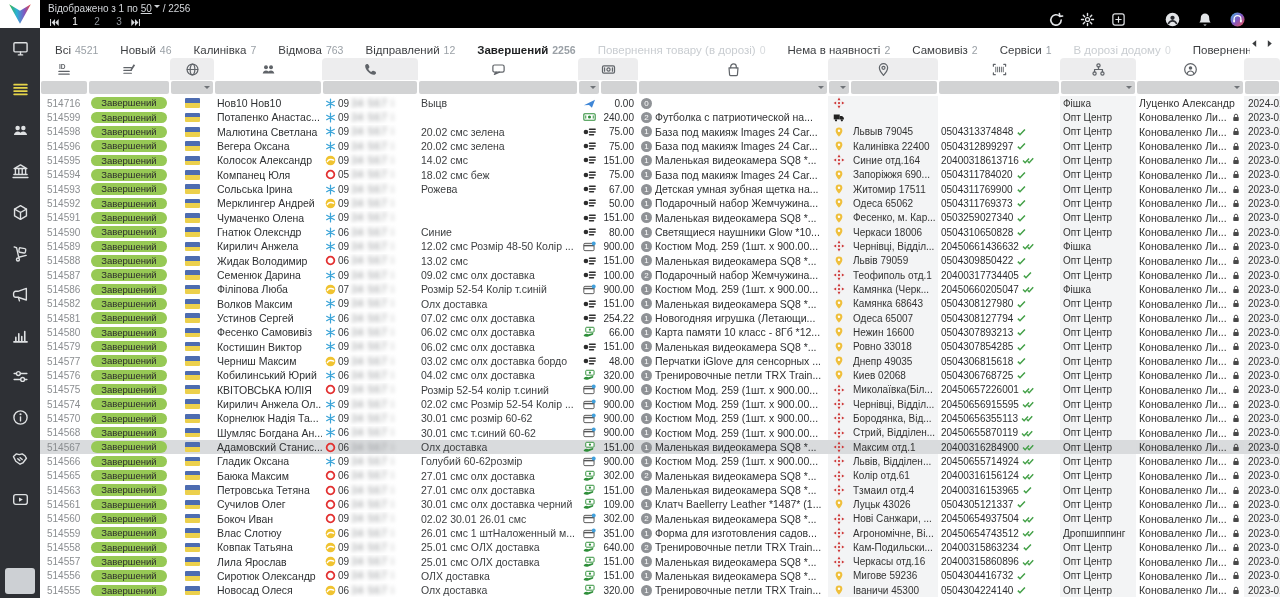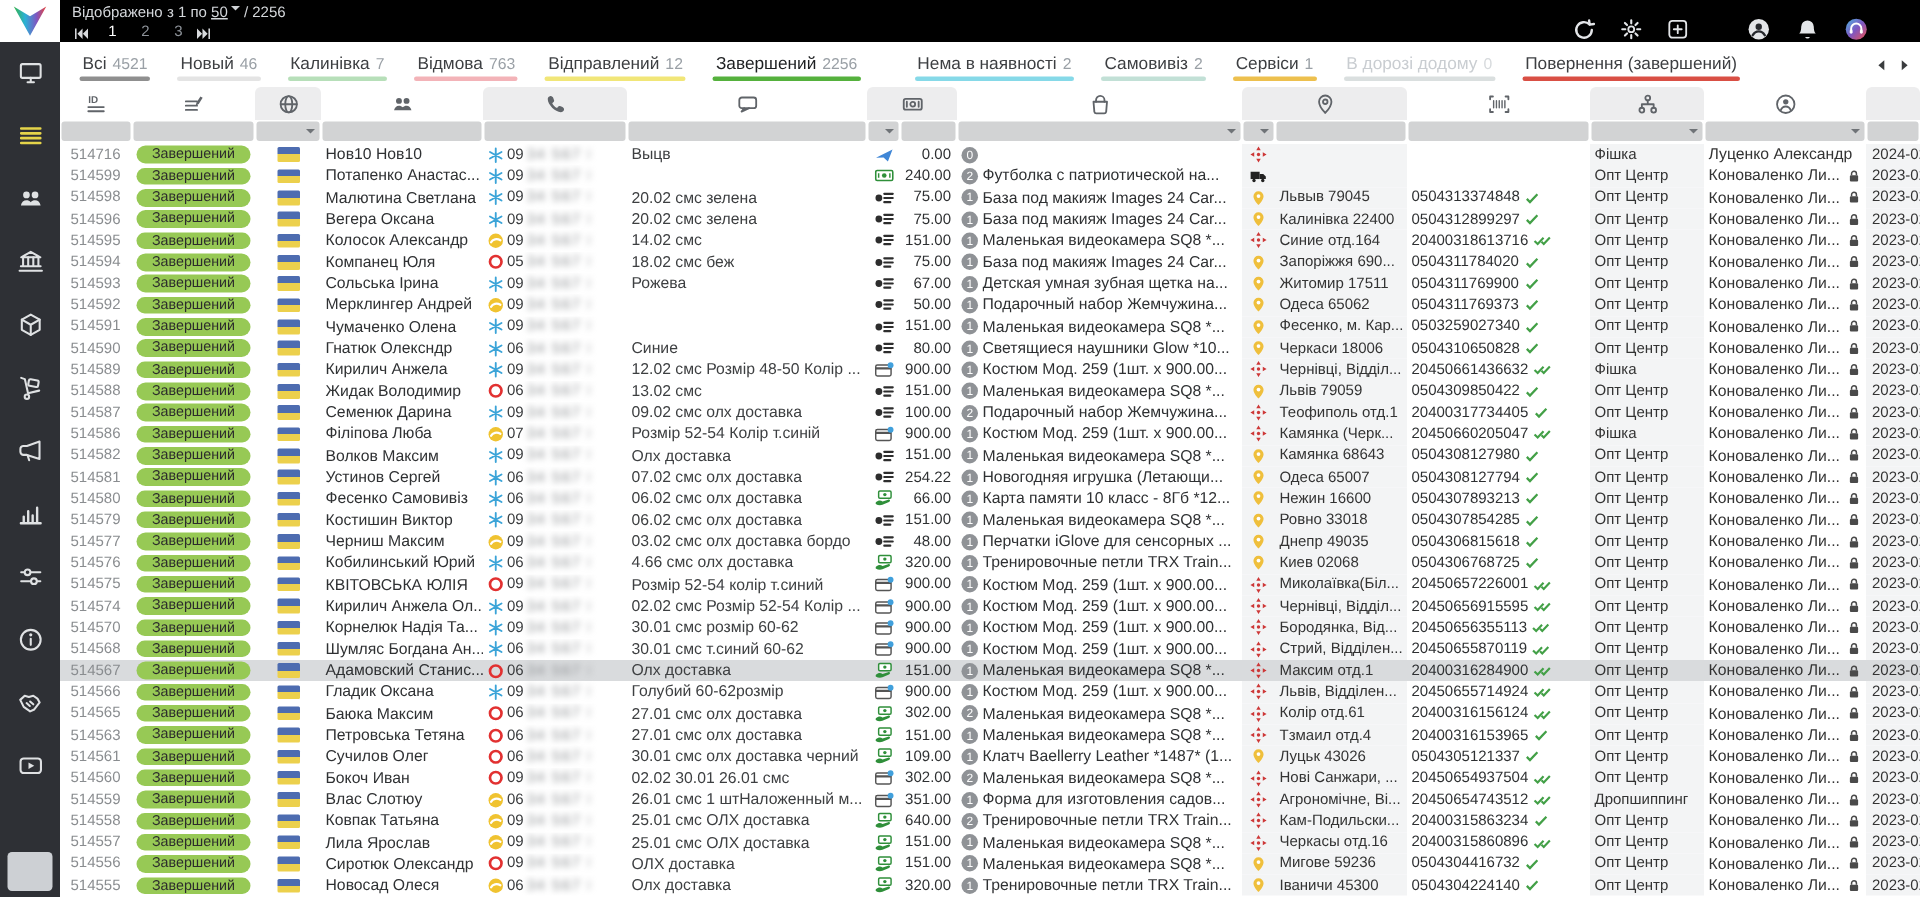--- a/index.html
+++ b/index.html
@@ -23,25 +23,25 @@
   .topicons .gap{margin-left:22px}
 
   
   .sidebar{position:absolute;top:28px;left:0;width:40px;bottom:0;background:#2e3035;display:flex;flex-direction:column;align-items:center;padding-top:12px;gap:20px;box-sizing:border-box}
   .sbi{color:#dfe1e3;cursor:pointer}
   .sbi.active{color:#e5d44a}
   .sbfoot{position:absolute;bottom:4px;left:5px;width:30px;height:26px;background:#cdd0d4;border-radius:3px}
 
   
   .tabs{position:absolute;top:28px;left:40px;right:30px;height:30px;background:#fff;display:flex;align-items:flex-end;padding:0 4px;overflow:hidden;box-sizing:border-box}
-  .tab{display:flex;flex-direction:column;margin:0 9px;flex:none;cursor:pointer}
+  .tab{display:flex;flex-direction:row;margin:0 9px;flex:none;cursor:pointer}
   .tab .t{font-size:11.5px;color:#3d3f42;padding:4px 2px 2px;white-space:nowrap}
   .tab .cnt{color:#9aa0a6;margin-left:4px;font-size:10.5px}
   .tab .u{height:3px;border-radius:2px;margin-bottom:4px}
-  .tab.active .t{font-weight:normal;color:#1d1f21}
+  .tab.active .t{font-weight:bold;color:#1d1f21}
   .tab.active .u{height:3.5px}
   .tab.dim .t{color:#c9cdd1}
   .tab.dim .cnt{color:#d7dadd}
   .tabnav{position:absolute;top:28px;right:0;width:30px;height:30px;background:#fff;display:flex;align-items:center;justify-content:flex-end;gap:6px;padding-right:6px;box-sizing:border-box;color:#3a3c3e}
 
   
   .thead{position:absolute;top:58px;left:40px;right:0;height:22px;display:flex;background:#fff}
   .th{display:flex;align-items:center;justify-content:center;color:#606469;box-sizing:border-box;cursor:pointer}
   .th.hbg{background:#ededee;border-radius:4px 4px 0 0}
   .filters{position:absolute;top:80px;left:40px;right:0;height:16px;display:flex;background:#fff}
@@ -283,20 +283,21 @@
     </div>
     <div class="tab">
       <span class="t"><span>Відправлений</span><span class="cnt">12</span></span>
       <div class="u" style="background: rgb(241, 230, 120);"></div>
     </div>
     <div class="tab active">
       <span class="t"><span>Завершений</span><span class="cnt">2256</span></span>
       <div class="u" style="background: rgb(85, 177, 61);"></div>
     </div>
     <div class="tab dim">
+      <span class="t"><span>Повернення товару (в дорозі)</span><span class="cnt">0</span></span>
       <div class="u" style="background: rgb(243, 217, 217);"></div>
     </div>
     <div class="tab">
       <span class="t"><span>Нема в наявності</span><span class="cnt">2</span></span>
       <div class="u" style="background: rgb(134, 217, 232);"></div>
     </div>
     <div class="tab">
       <span class="t"><span>Самовивіз</span><span class="cnt">2</span></span>
       <div class="u" style="background: rgb(194, 224, 214);"></div>
     </div>
@@ -1644,21 +1645,21 @@
       <div class="cell c-name">Кобилинський Юрий</div>
       <div class="cell c-phone">
         <span class="ic">
           <svg width="11" height="11" viewBox="0 0 16 16" stroke="#3ba4d8" stroke-width="1.8" stroke-linecap="round">
             <path d="M8 1.5v13M2.4 4.8l11.2 6.4M13.6 4.8L2.4 11.2"></path>
           </svg>
         </span>
         <span class="pre">06</span>
         <span class="blur">34 567 8901</span>
       </div>
-      <div class="cell c-comment">4.66 смс олх доставка</div>
+      <div class="cell c-comment">04.02 смс олх доставка</div>
       <div class="cell c-pay">
         <span class="ic">
           <svg width="13" height="12" viewBox="0 0 16 14">
             <rect x="3.4" y="1.2" width="10.2" height="6" rx="1" fill="#fff" stroke="#2f8f3a" stroke-width="1.2"></rect>
             <circle cx="8.5" cy="4.2" r="1.4" fill="#2f8f3a"></circle>
             <path d="M1 10.6c2.2-1.8 3.8-1.8 5.6-.8l4.6-1.4c1.6-.5 2.2 1.3.7 1.9l-5.4 2.3c-1.8.7-3.8.4-5.5-.6z" fill="#2f8f3a"></path>
           </svg>
         </span>
       </div>
       <div class="cell c-sum">320.00</div>

